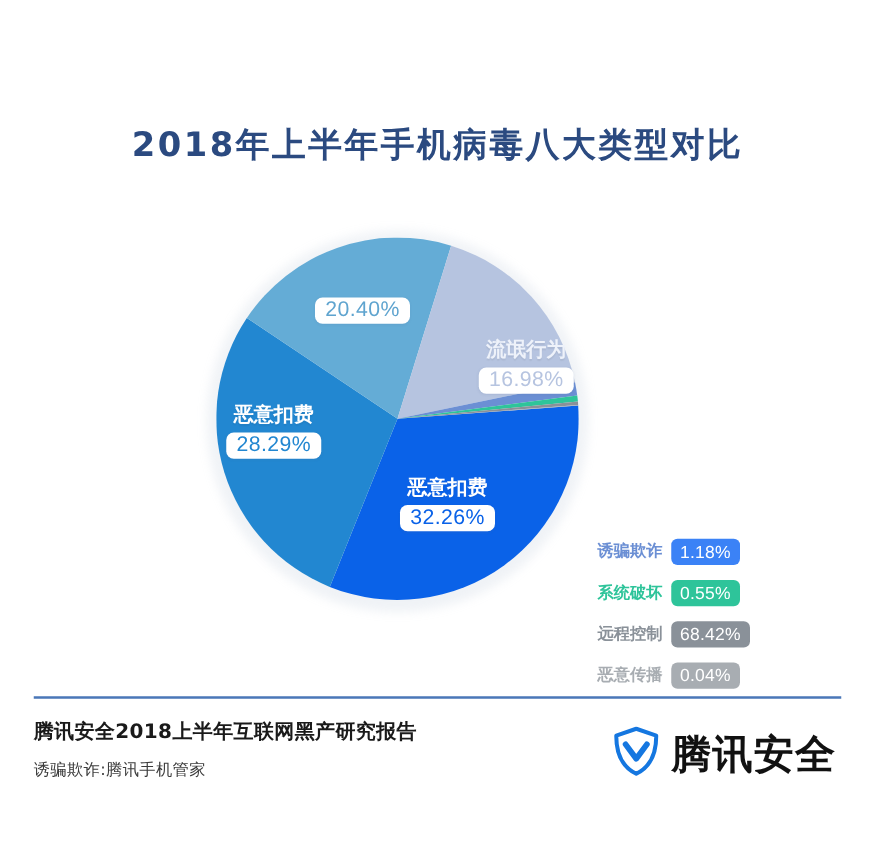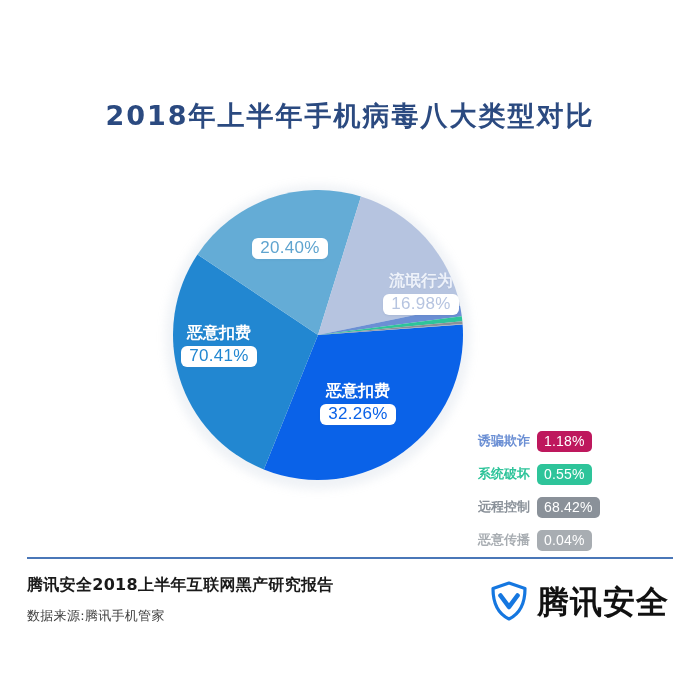--- a/index.html
+++ b/index.html
@@ -211,33 +211,33 @@
         <span class="pct">20.40%</span>
       </div>
 
       <div class="slice-label" id="label-rogue">
         <span class="name">流氓行为</span>
         <span class="pct">16.98%</span>
       </div>
 
       <div class="slice-label" id="label-deduct">
         <span class="name">恶意扣费</span>
-        <span class="pct">70.41%</span>
+        <span class="pct">28.29%</span>
       </div>
 
       <div class="slice-label" id="label-fee">
         <span class="name">恶意扣费</span>
         <span class="pct">32.26%</span>
       </div>
     </div>
 
     <div id="legend">
         <div class="legend-row">
           <span class="legend-name" style="color: rgb(107, 143, 212);">诱骗欺诈</span>
-          <span class="legend-pct" style="background: #be185d;">1.18%</span>
+          <span class="legend-pct" style="background: #3b82f6;">1.18%</span>
         </div>
         <div class="legend-row">
           <span class="legend-name" style="color: rgb(46, 196, 154);">系统破坏</span>
           <span class="legend-pct" style="background: rgb(46, 196, 154);">0.55%</span>
         </div>
         <div class="legend-row">
           <span class="legend-name" style="color: rgb(138, 145, 153);">远程控制</span>
           <span class="legend-pct" style="background: rgb(138, 145, 153);">68.42%</span>
         </div>
         <div class="legend-row">
@@ -246,21 +246,21 @@
         </div>
       </div>
 
   </div>
 
   <div id="divider"></div>
 
   <div id="footer">
     <div id="footer-text">
       <div id="report-title">腾讯安全2018上半年互联网黑产研究报告</div>
-      <div id="data-source">数据来源:腾讯手机管家</div>
+      <div id="data-source">诱骗欺诈:腾讯手机管家</div>
     </div>
     <div id="brand">
       <span>
         <svg width="38" height="40" viewBox="0 0 38 40" aria-hidden="true">
           <path id="shield-path" d="M19 2 L35 7.5 C35 22 29.5 33 19 38 C8.5 33 3 22 3 7.5 Z" fill="none" stroke="#1577e0" stroke-width="3.2" stroke-linejoin="round"></path>
           <path id="chevron-path" d="M10.5 14.5 L19 26 L27.5 14.5" fill="none" stroke="#1577e0" stroke-width="4.6" stroke-linecap="round" stroke-linejoin="round"></path>
         </svg>
       </span>
       <span id="brand-name">腾讯安全</span>
     </div>

